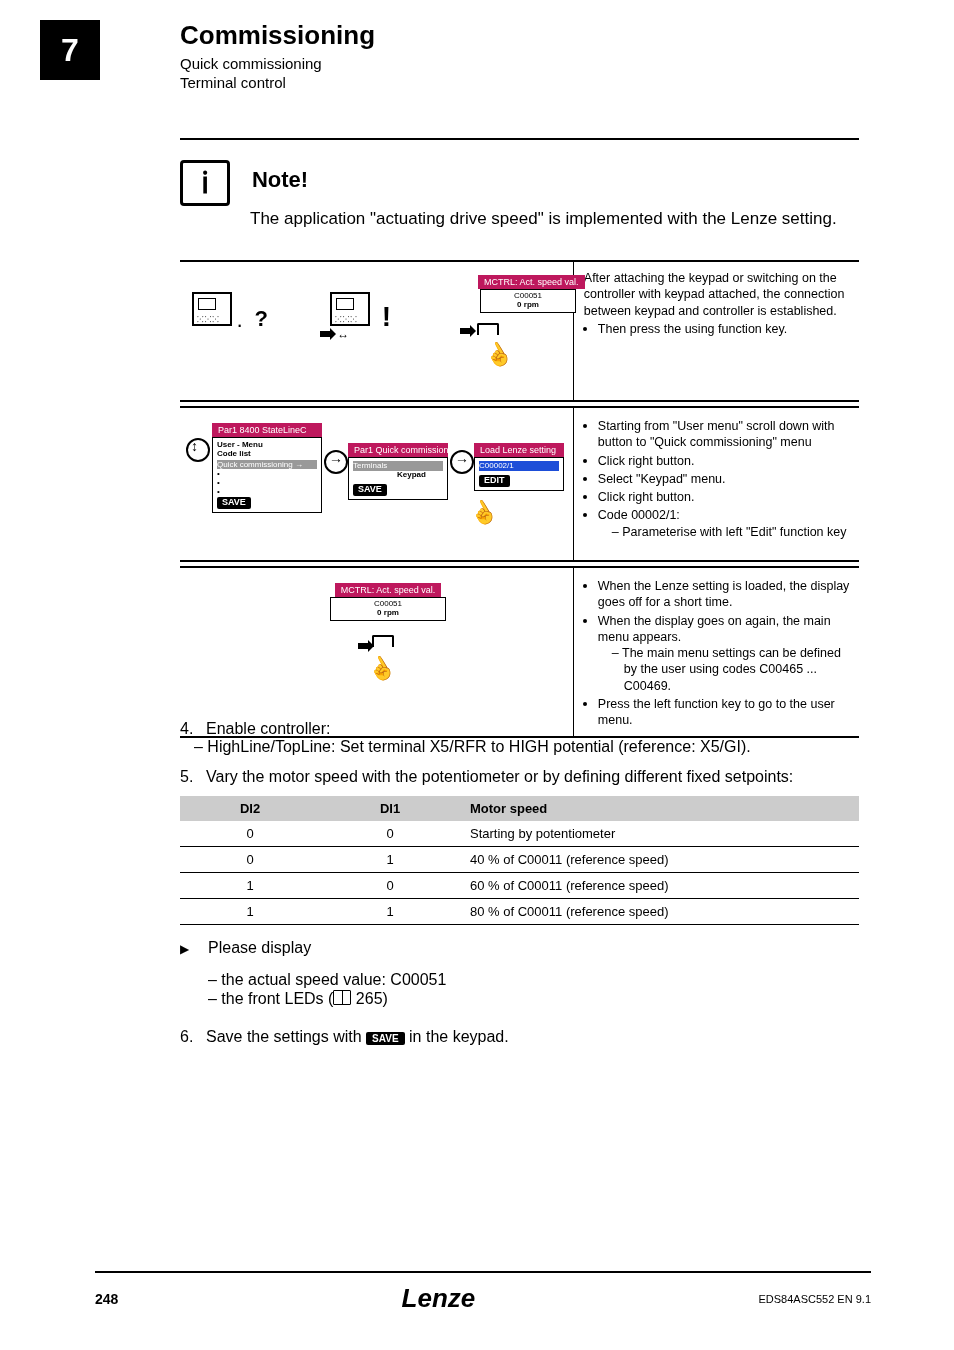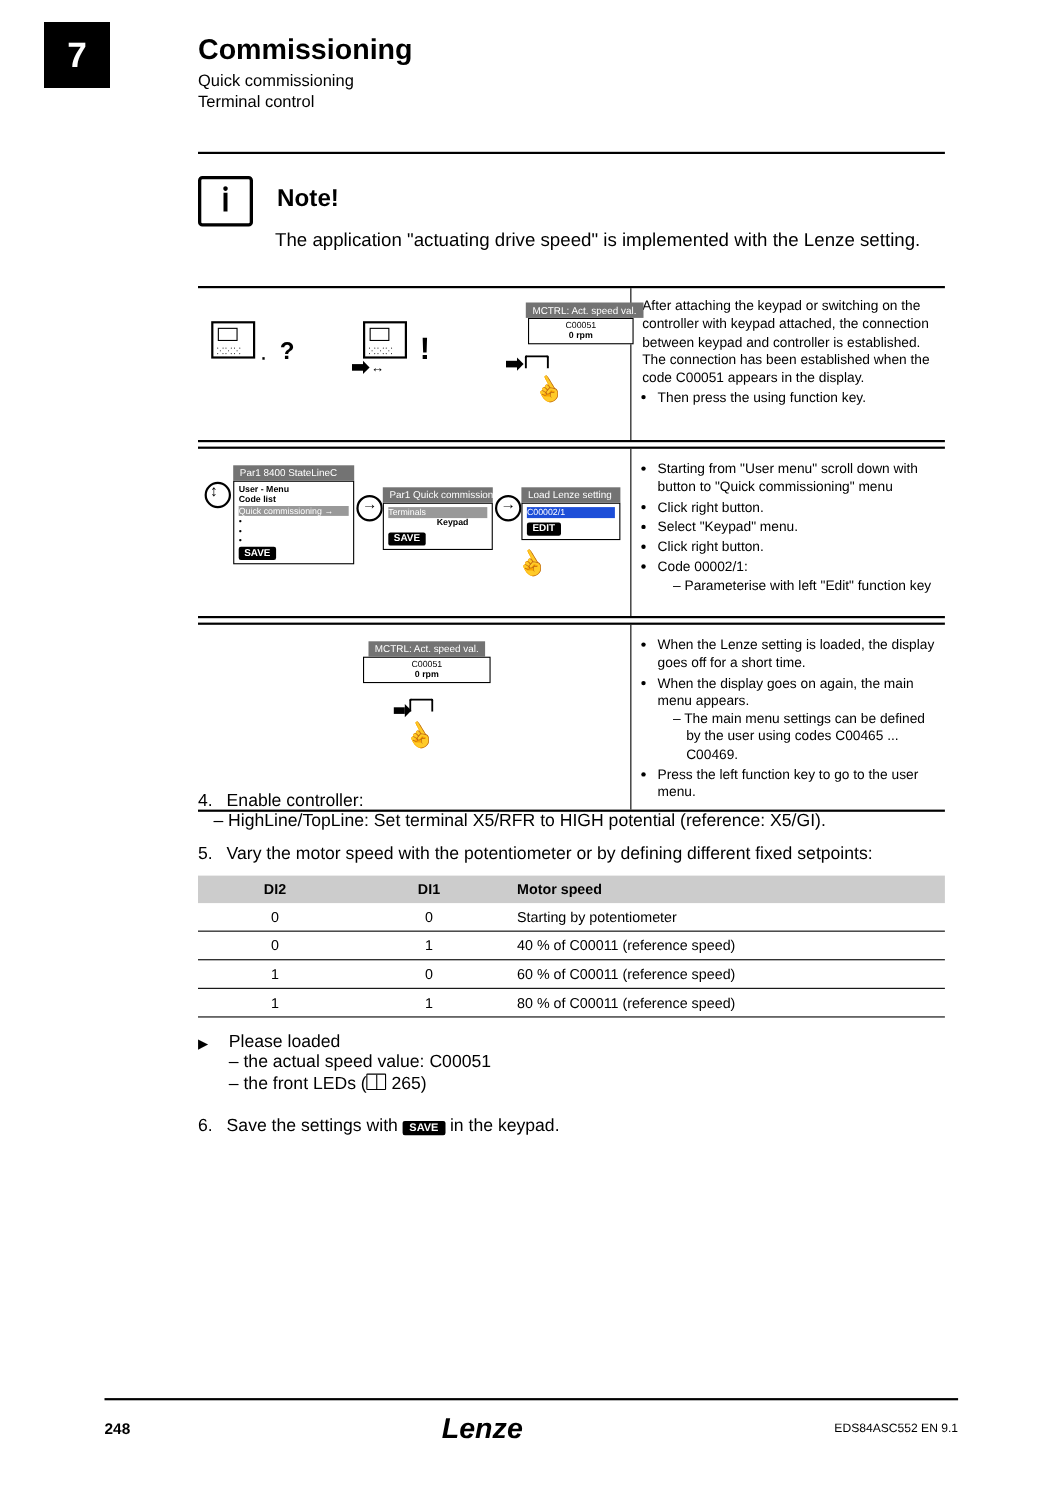--- a/index.html
+++ b/index.html
@@ -23,21 +23,21 @@
     background: #000;
     color: #fff;
     font-size: 32px;
     font-weight: bold;
     display: flex;
     align-items: center;
     justify-content: center;
   }
   .header-block {
     position: absolute;
-    top: 30px;
+    top: 20px;
     left: 180px;
   }
   .header-block .h1 { font-size: 26px; font-weight: bold; }
   .header-block .h2 { font-size: 15px; margin-top: 4px; }
   .header-block .h3 { font-size: 15px; margin-top: 2px; }
 
   .hr {
     position: absolute;
     top: 138px;
     left: 180px;
@@ -107,21 +107,21 @@
     display: inline-block;
     background: #fff;
     border: 1px solid #000;
     font-size: 9px;
     padding: 2px 4px;
     line-height: 1.1;
     text-align: center;
   }
   .screen-grey {
     display: inline-block;
-    background: #737373;
+    background: #be185d;
     color:#fff;
     font-size: 9px;
     padding: 2px 6px;
     white-space: nowrap;
   }
   .tiny { font-size:8px; }
 
   
   .kbd-icon {
     width:36px; height:30px; border:2px solid #000; position:relative; display:inline-block;
@@ -249,21 +249,20 @@
     </div>
     <div style="position:absolute; left:280px; top:62px;" class="arrow-socket">
       <span class="nose"></span>&nbsp;<span class="socket"></span>
     </div>
     <div style="position:absolute; left:305px; top:80px;">
       <span class="hand">☝</span>
     </div>
   </div>
   <div class="step-right">
     <div>After attaching the keypad or switching on the controller with keypad attached, the connection between keypad and controller is established.</div>
-    <div>The connection has been established when the code C00051 appears in the display.</div>
     <ul>
         <li>Then press the using function key.</li>
       </ul>
   </div>
 </div>
 
 <div class="step-outer" id="step2">
   <div class="step-left">
     <div style="position:absolute; left:6px; top:30px;">
       <span class="scrollwheel"></span>
@@ -369,22 +368,22 @@
               <td>0</td>
               <td>60 % of C00011 (reference speed)</td>
             </tr>
             <tr>
               <td>1</td>
               <td>1</td>
               <td>80 % of C00011 (reference speed)</td>
             </tr>
           </tbody>
       </table>
-      <div class="tri-bullet">Please loaded</div>
-      <div class="sub-dash" style="padding-left:42px;">the actual speed value: C00051</div>
+      <div class="tri-bullet">Please display</div>
+      <div class="sub-dash" style="padding-left:42px;margin-top:14px;">the actual speed value: C00051</div>
       <div class="sub-dash" style="padding-left:42px;">
         <span>the front LEDs (</span><span class="book-icon"></span><span> 265)</span>
       </div>
     </li>
     <li class="num" style="margin-top:20px;">
       <span class="n">6.</span><span>Save the settings with </span><span class="save-key" style="font-size:10px; padding:1px 6px;">SAVE</span><span> in the keypad.</span>
     </li>
   </ol>
 </div>
 

